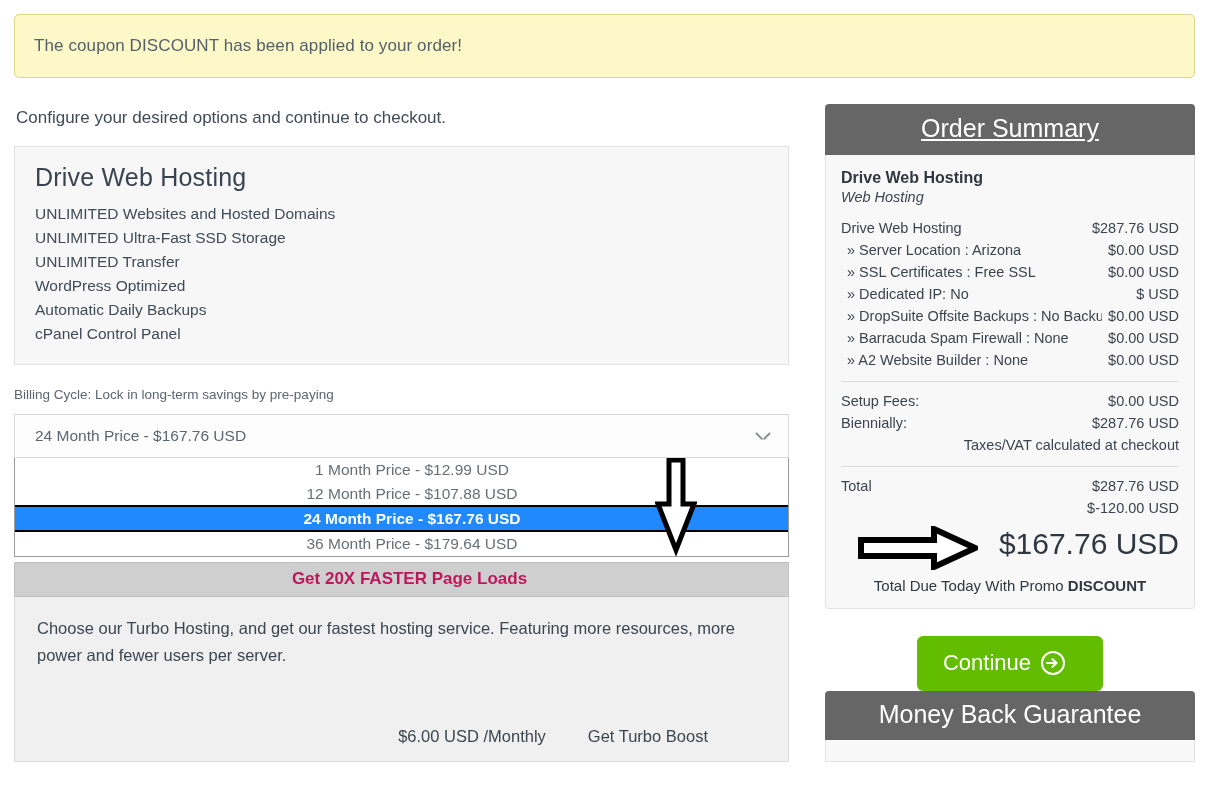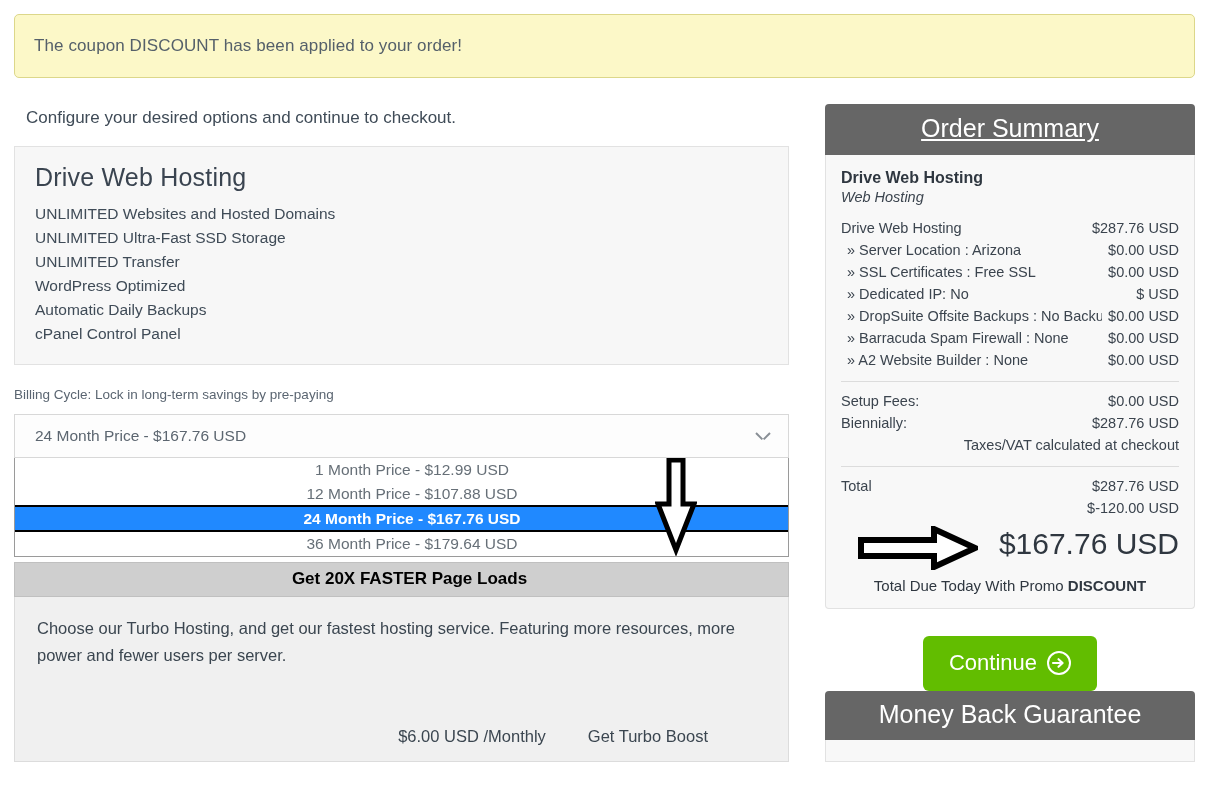--- a/index.html
+++ b/index.html
@@ -24,21 +24,21 @@
   }
   .alert-text {
     padding-left: 19px;
     font-size: 17px;
     color: #55606a;
     letter-spacing: .1px;
   }
 
   
   .intro {
-    position: absolute; left: 26px; top: 108px;
+    position: absolute; left: 16px; top: 108px;
     font-size: 17px; color: #3f4b57;
   }
 
   
   .left-col { position: absolute; left: 14px; top: 146px; width: 775px; }
 
   .product-panel {
     background: #f7f7f7;
     border: 1px solid #e2e2e2;
     padding: 12px 20px 18px 20px;
@@ -92,21 +92,21 @@
     border-bottom: 2px solid #000000;
     height: 27px; line-height: 23px;
   }
 
   
   .turbo-head {
     margin-top: 5px;
     background: #cfcfcf;
     border: 1px solid #c0c0c0;
     text-align: center;
-    font-size: 17px; font-weight: bold; color: #000000;
+    font-size: 17px; font-weight: bold; color: #be185d;
     padding: 6px 0 7px 16px;
   }
   .turbo-body {
     background: #f0f0f0;
     border: 1px solid #dcdcdc; border-top: none;
     padding: 18px 22px 16px 22px;
     height: 165px;
   }
   .turbo-text { font-size: 16.5px; color: #3b4650; line-height: 27px; }
   .turbo-foot {
@@ -171,21 +171,21 @@
     width: 42px; height: 98px; pointer-events: none;
   }
 
   
   .continue-wrap { text-align: center; margin-top: 27px; }
   .continue-btn {
     display: inline-flex; align-items: center; gap: 10px;
     background: #62bd00;
     border: none; border-radius: 6px;
     color: #ffffff; font-size: 22px;
-    padding: 14px 26px 15px 26px;
+    padding: 14px 38px 15px 26px;
     cursor: pointer;
     font-family: "Liberation Sans", sans-serif;
   }
   .circ-arrow { width: 24px; height: 24px; }
 
   .mbg-head {
     background: #666666; color: #ffffff;
     text-align: center; font-size: 25px;
     padding: 9px 0 11px 0;
     border-radius: 4px 4px 0 0;

